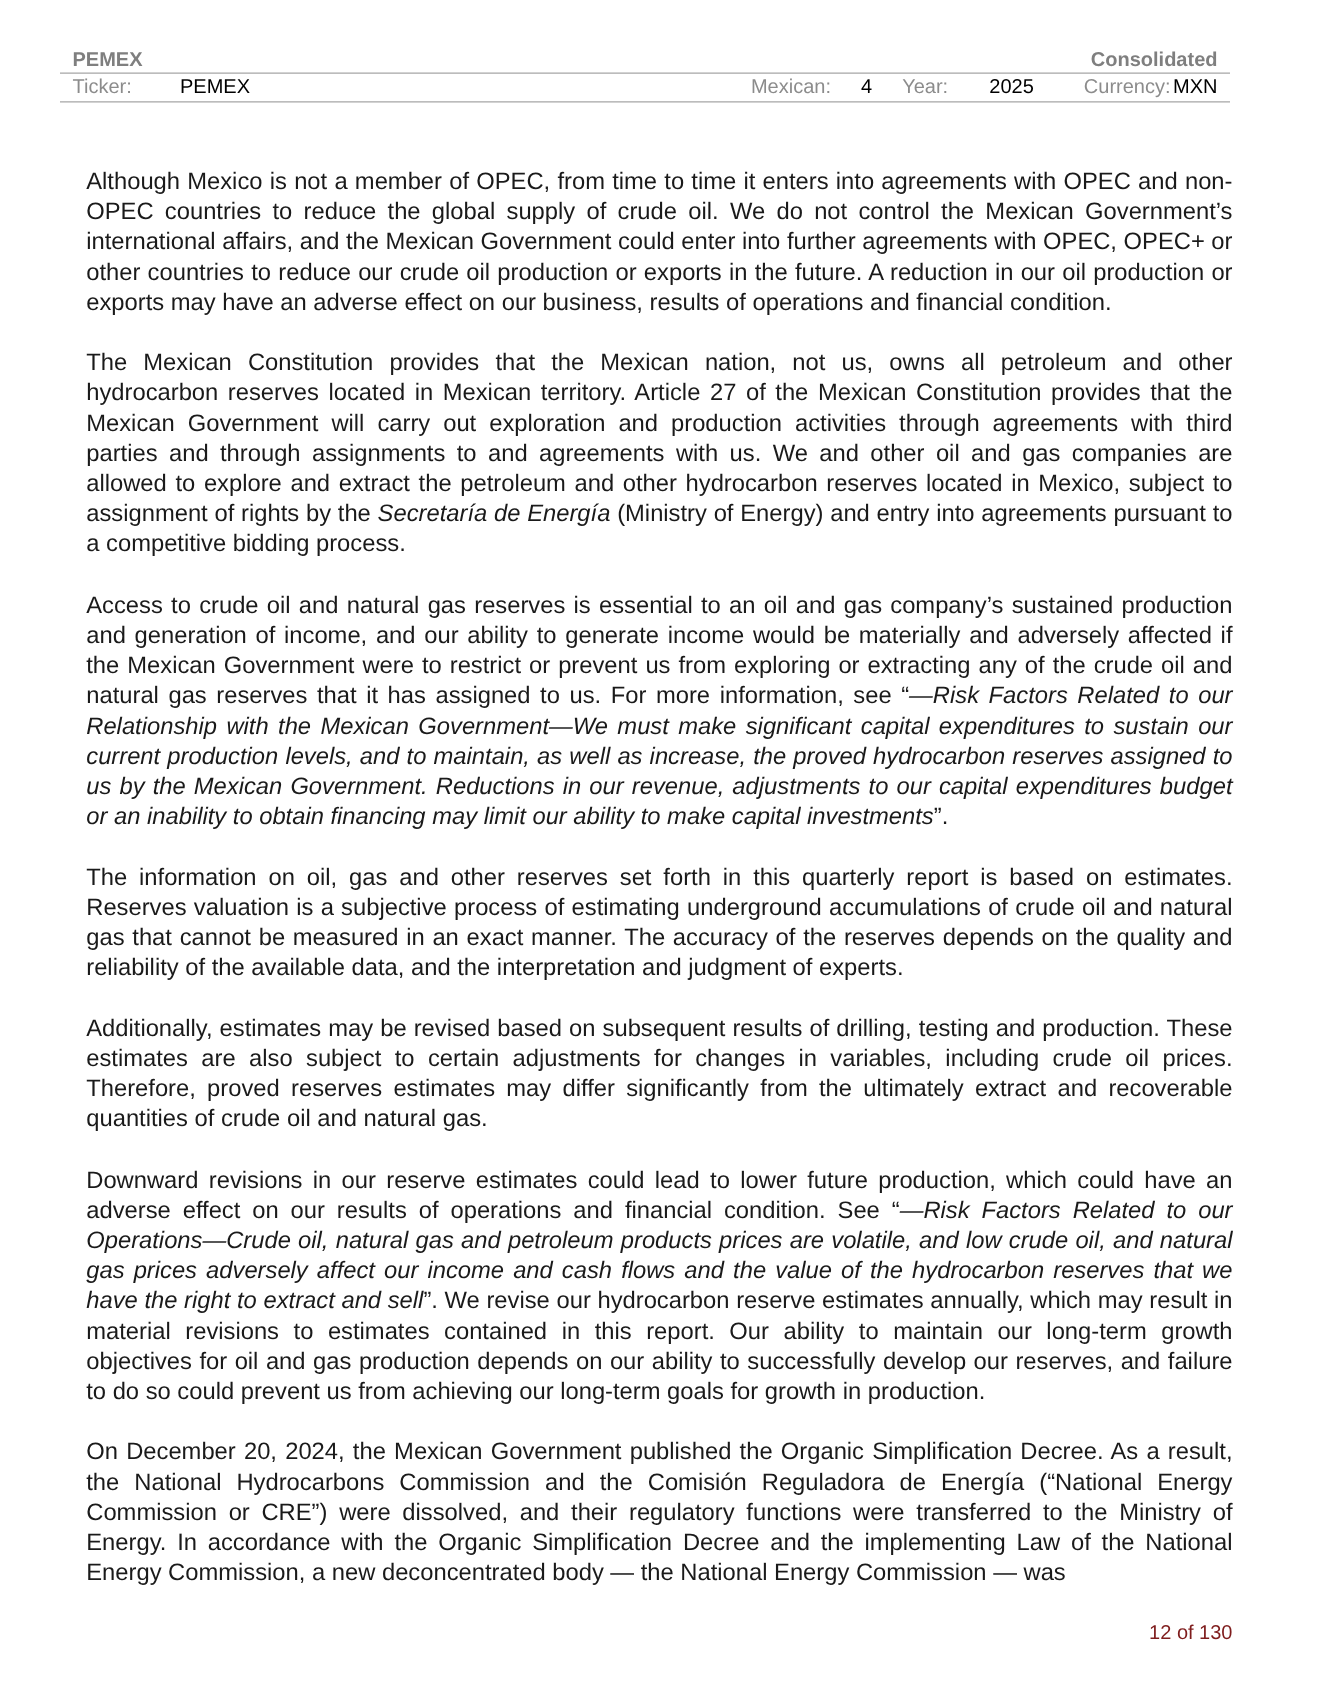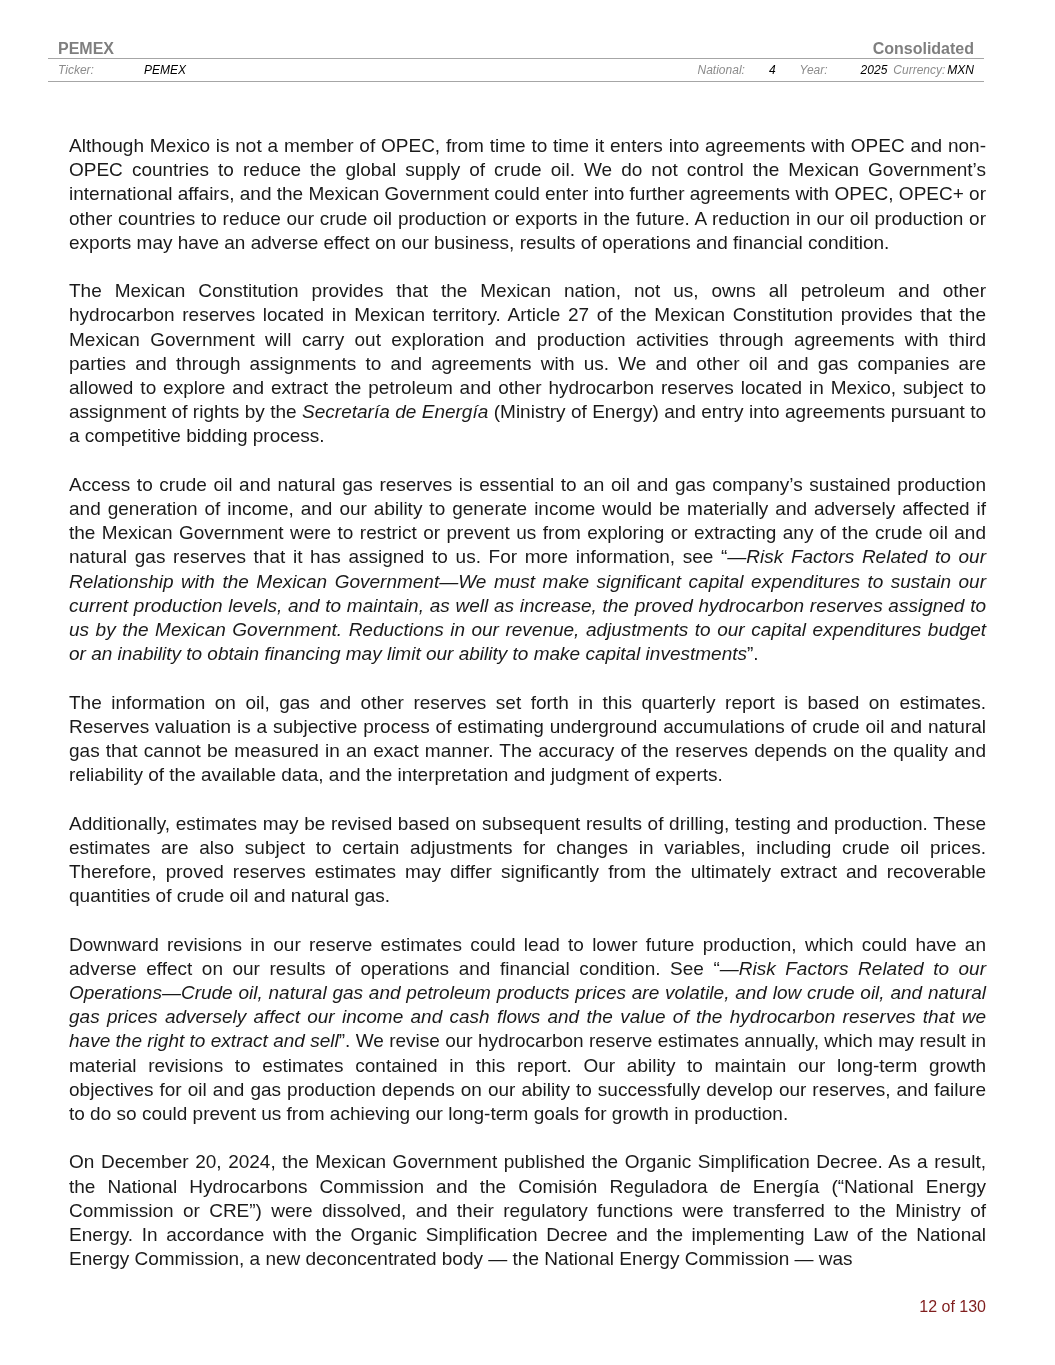--- a/index.html
+++ b/index.html
@@ -30,36 +30,35 @@
       font-weight: bold;
       font-size: 16px;
       color: #7f7f7f;
       border-bottom: 1px solid #a6a6a6;
     }
     .header-bottom {
       display: flex;
       align-items: center;
       height: 22px;
       padding: 0 10px;
-      font-size: 12px;
+      font-size: 16px;
       border-bottom: 1px solid #a6a6a6;
-      font-style: italic;
     }
     .hb-label {
       color: #8c8c8c;
     }
     .hb-value {
       color: #000000;
     }
     .ticker-label { width: 86px; }
     .spacer { flex: 1; }
     .quarter-label { margin-right: 24px; }
     .quarter-value { margin-right: 24px; }
     .year-label { margin-right: 33px; }
-    .year-value { margin-right: 6px; }
+    .year-value { margin-right: 40px; }
     .currency-label { margin-right: 2px; }
 
     .content {
       position: absolute;
       left: 69px;
       top: 134px;
       width: 917px;
       font-family: "Liberation Sans", sans-serif;
       font-size: 19px;
       line-height: 24.2px;
@@ -89,21 +88,21 @@
 
 <div class="header">
   <div class="header-top">
     <span>PEMEX</span>
     <span>Consolidated</span>
   </div>
   <div class="header-bottom">
     <span class="hb-label ticker-label">Ticker:</span>
     <span class="hb-value">PEMEX</span>
     <span class="spacer"></span>
-    <span class="hb-label quarter-label">National:</span>
+    <span class="hb-label quarter-label">Mexican:</span>
     <span class="hb-value quarter-value">4</span>
     <span class="hb-label year-label">Year:</span>
     <span class="hb-value year-value">2025</span>
     <span class="hb-label currency-label">Currency:</span>
     <span class="hb-value">MXN</span>
   </div>
 </div>
 
 <div class="content">
   <p>Although Mexico is not a member of OPEC, from time to time it enters into agreements with OPEC and non-OPEC countries to reduce the global supply of crude oil. We do not control the Mexican Government’s international affairs, and the Mexican Government could enter into further agreements with OPEC, OPEC+ or other countries to reduce our crude oil production or exports in the future. A reduction in our oil production or exports may have an adverse effect on our business, results of operations and financial condition.</p>

